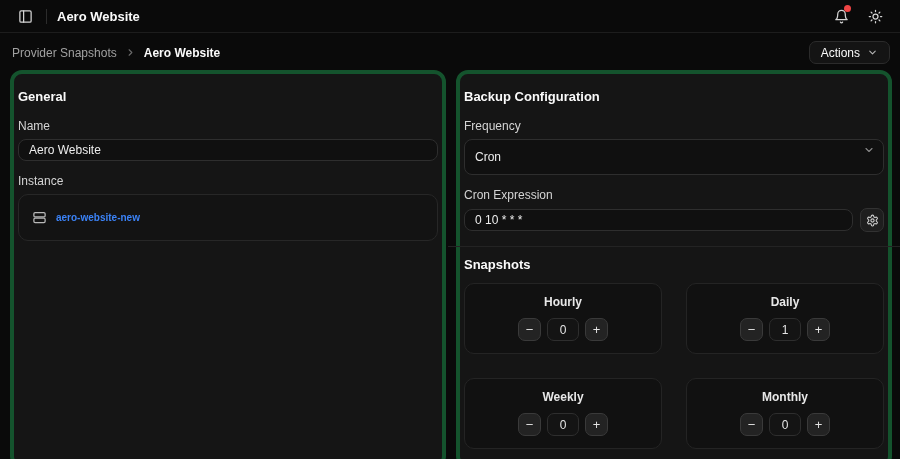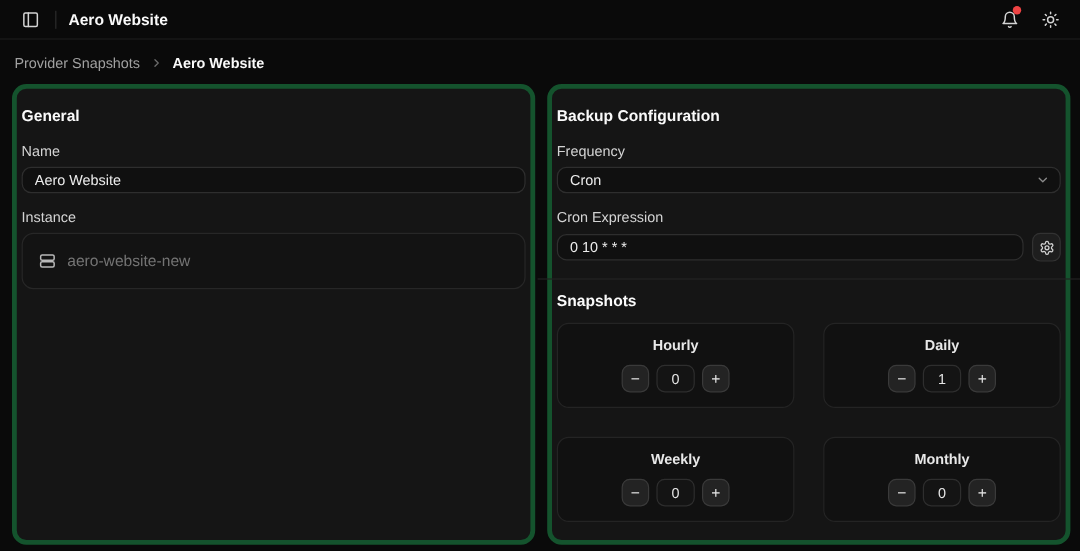--- a/index.html
+++ b/index.html
@@ -75,26 +75,26 @@
   .field-group { margin-bottom: 13px; }
 
   
   .instance-box {
     border: 1px solid #272727; border-radius: 10px;
     background: #131313;
     padding: 15px 13px;
     display: flex; align-items: center; gap: 9px;
     cursor: pointer;
   }
-  .instance-name { font-size: 13px; font-weight: 400; color: #737373; }
+  .instance-name { font-size: 10px; font-weight: 700; color: #3b82f6; }
 
   
   .select-wrap { position: relative; }
   .select-box {
-    width: 100%; height: 22px;
+    width: 100%; height: 36px;
     background: #101010; color: #ededed;
     border: 1px solid #2e2e2e; border-radius: 8px;
     padding: 0 10px; font-size: 12px;
     display: flex; align-items: center; cursor: pointer;
   }
   .select-chevron { position: absolute; right: 9px; top: 5px; color: #8a8a8a; }
   .cron-row { display: flex; gap: 7px; align-items: center; }
   .gear-btn {
     flex: 0 0 auto;
     width: 24px; height: 24px;
@@ -172,20 +172,28 @@
 </header>
 
 <div class="crumb-row">
   <span class="crumb-parent">Provider Snapshots</span>
   <span style="color:#6a6a6a;">
     <svg width="11" height="11" viewBox="0 0 24 24" fill="none" stroke="currentColor" stroke-width="2.4" stroke-linecap="round" stroke-linejoin="round">
         <polyline points="9 18 15 12 9 6"></polyline>
       </svg>
   </span>
   <span class="crumb-current">Aero Website</span>
+  <button class="actions-btn">
+    <span>Actions</span>
+    <span style="color:#b5b5b5;">
+      <svg width="11" height="11" viewBox="0 0 24 24" fill="none" stroke="currentColor" stroke-width="2.4" stroke-linecap="round" stroke-linejoin="round">
+          <polyline points="6 9 12 15 18 9"></polyline>
+        </svg>
+    </span>
+  </button>
 </div>
 
 <div class="main">
   <div class="row-top">
 
     <section class="card">
       <h2 class="card-title">General</h2>
 
       <div class="field-group">
         <label class="field-label">Name</label>

